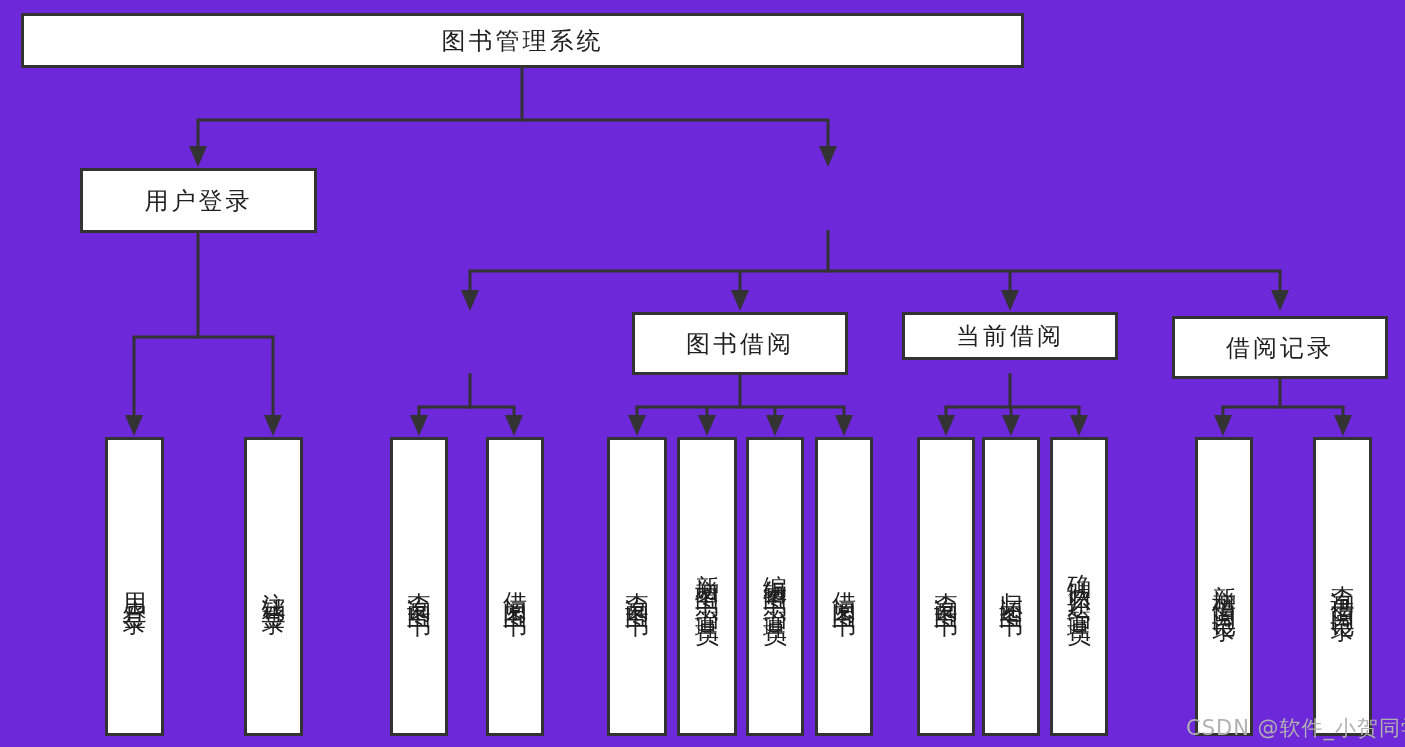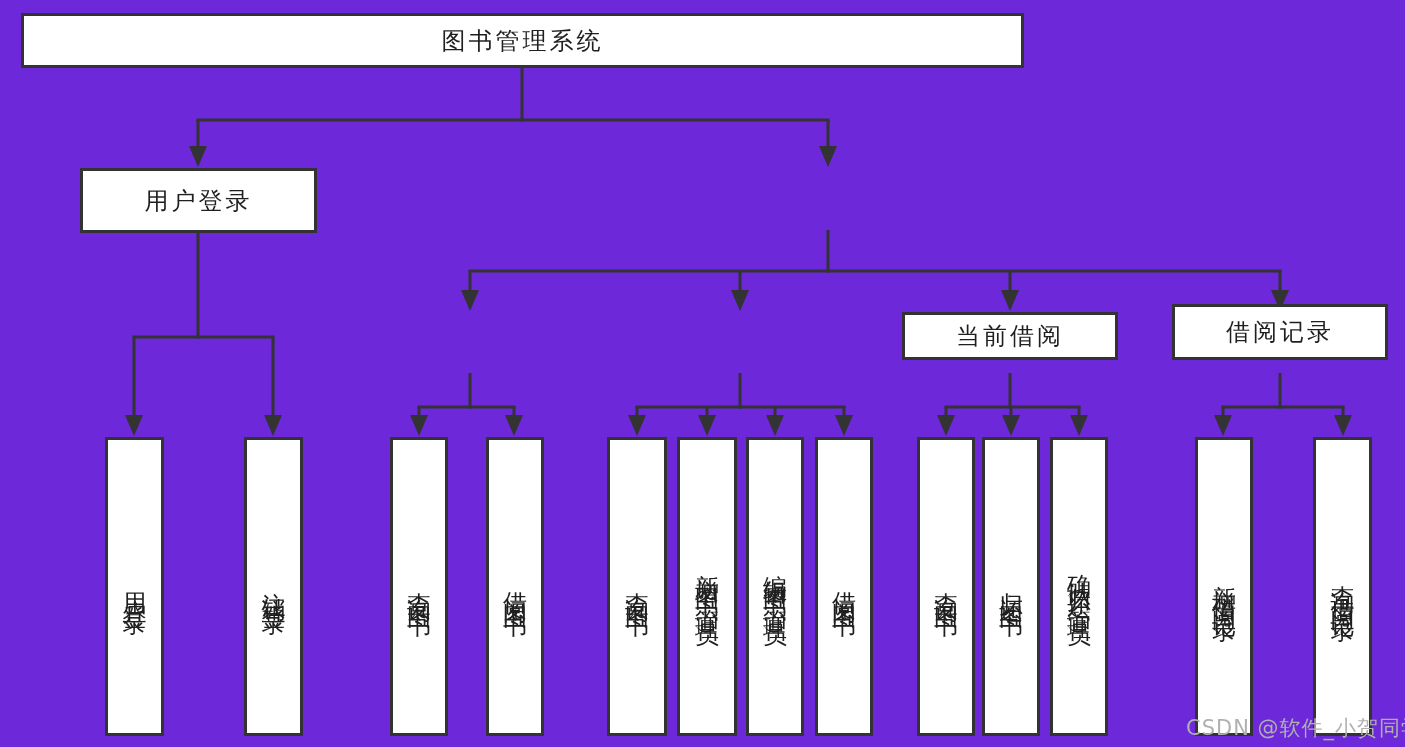--- a/index.html
+++ b/index.html
@@ -135,24 +135,27 @@
   </svg>
 
   <div class="box h" style="left:21px; top:13px; width:1003px; height:55px">
     <span>图书管理系统</span>
   </div>
 
   <div class="box h" style="left:80px; top:168px; width:237px; height:65px">
     <span>用户登录</span>
   </div>
 
+  <div class="box h" style="left:632px; top:312px; width:216px; height:63px">
+    <span>图书借阅</span>
+  </div>
   <div class="box h" style="left:902px; top:312px; width:216px; height:48px">
     <span>当前借阅</span>
   </div>
-  <div class="box h" style="left:1172px; top:304px; width:216px; height:56px">
+  <div class="box h" style="left:1172px; top:316px; width:216px; height:63px">
     <span>借阅记录</span>
   </div>
 
   <div class="box v" style="left:105px; top:437px; width:59px; height:299px">
     <span>用户登录</span>
   </div>
   <div class="box v" style="left:244px; top:437px; width:59px; height:299px">
     <span>注销登录</span>
   </div>
 

